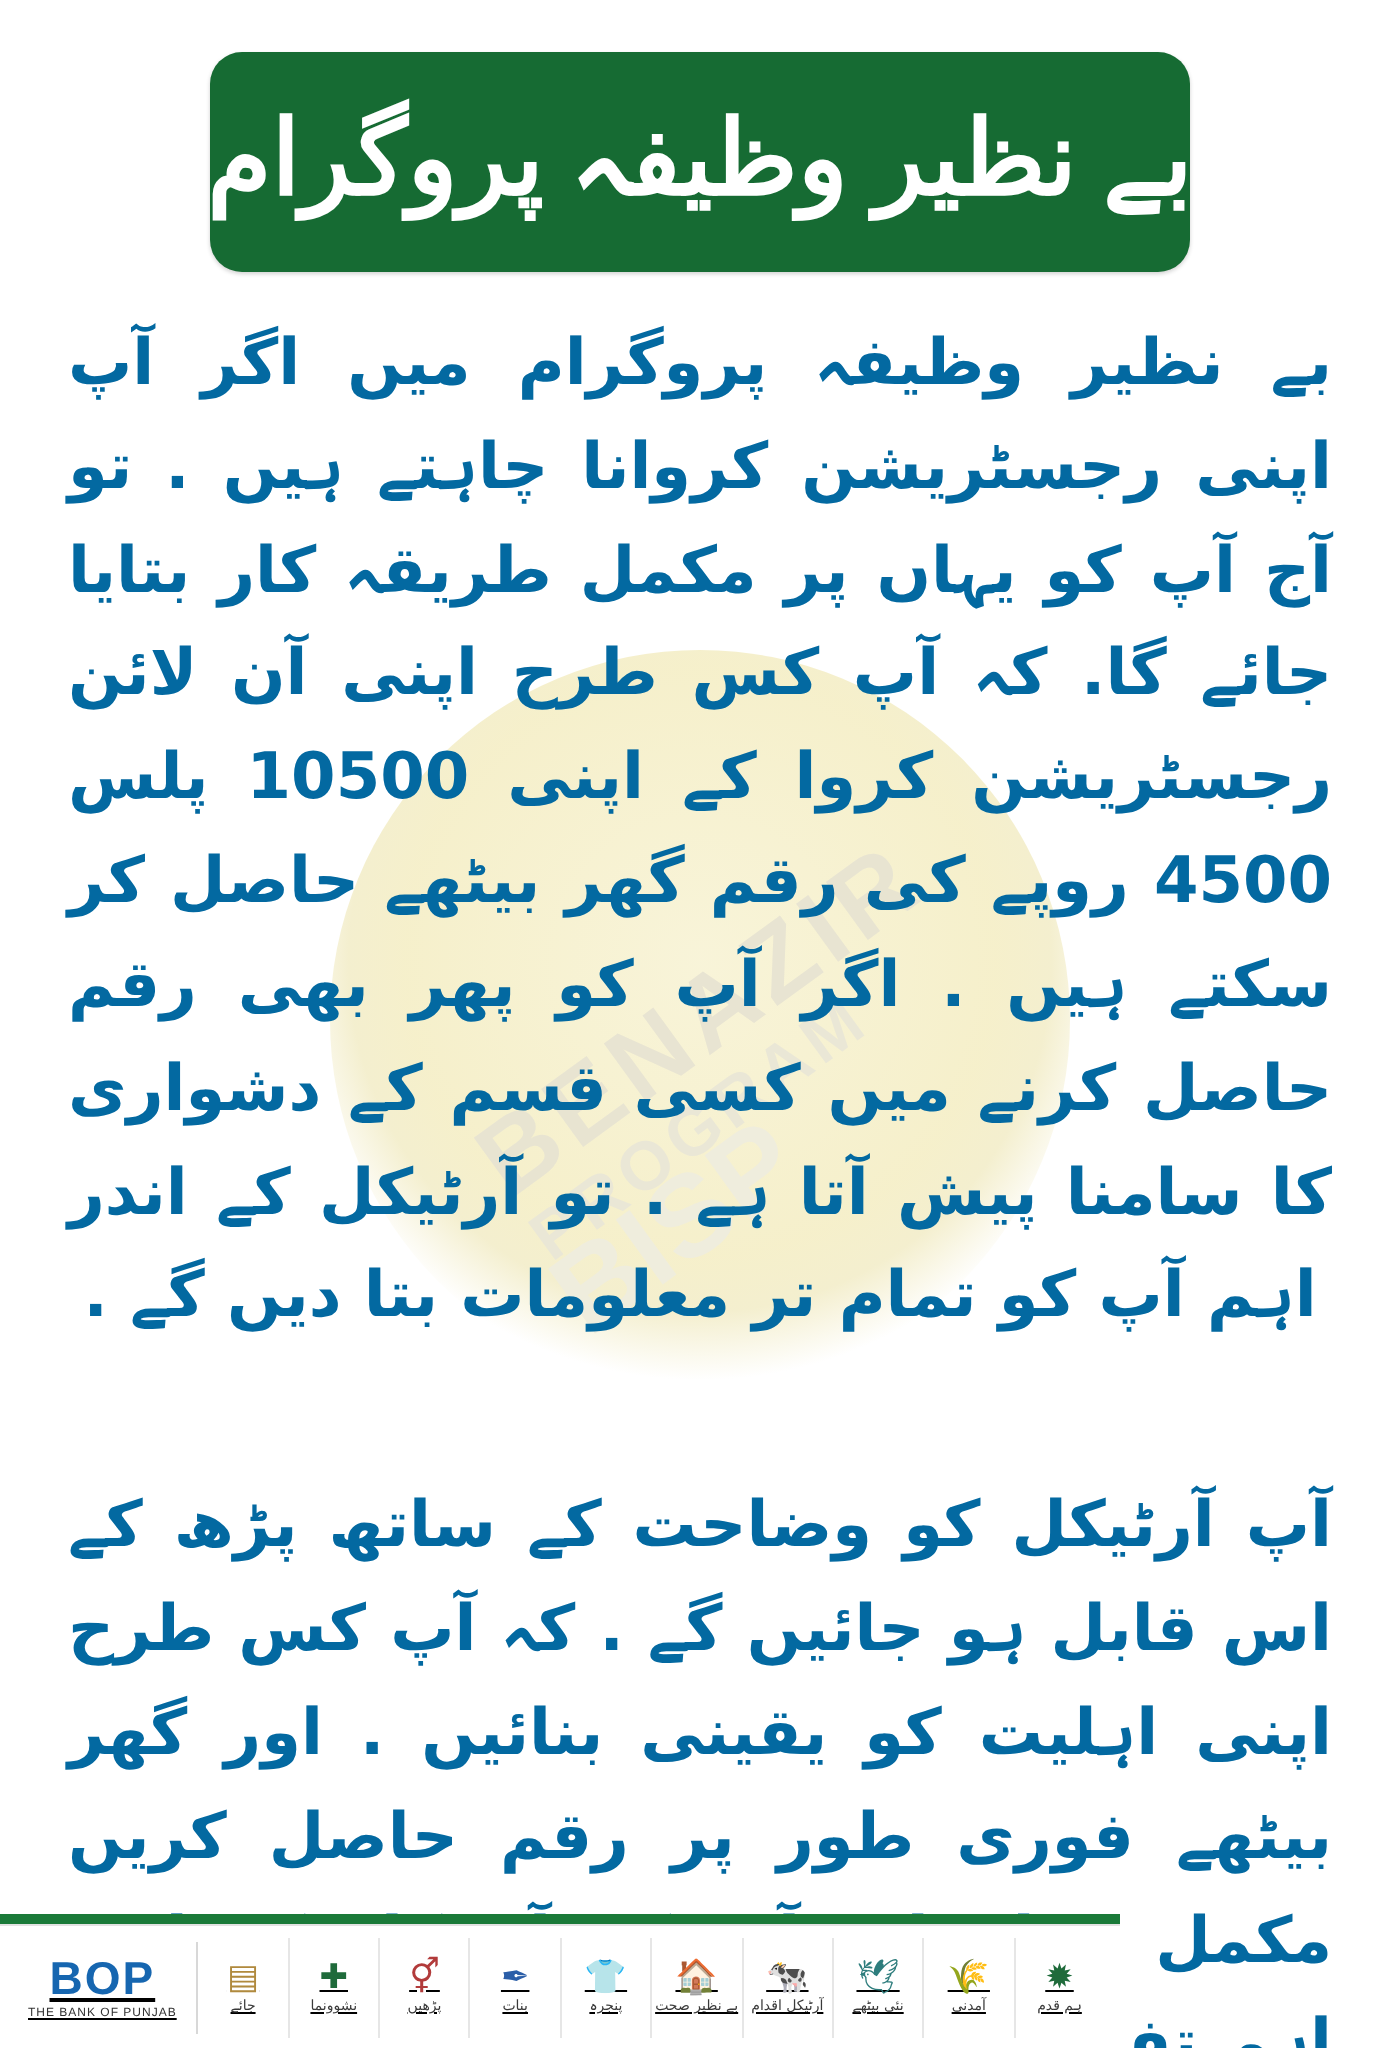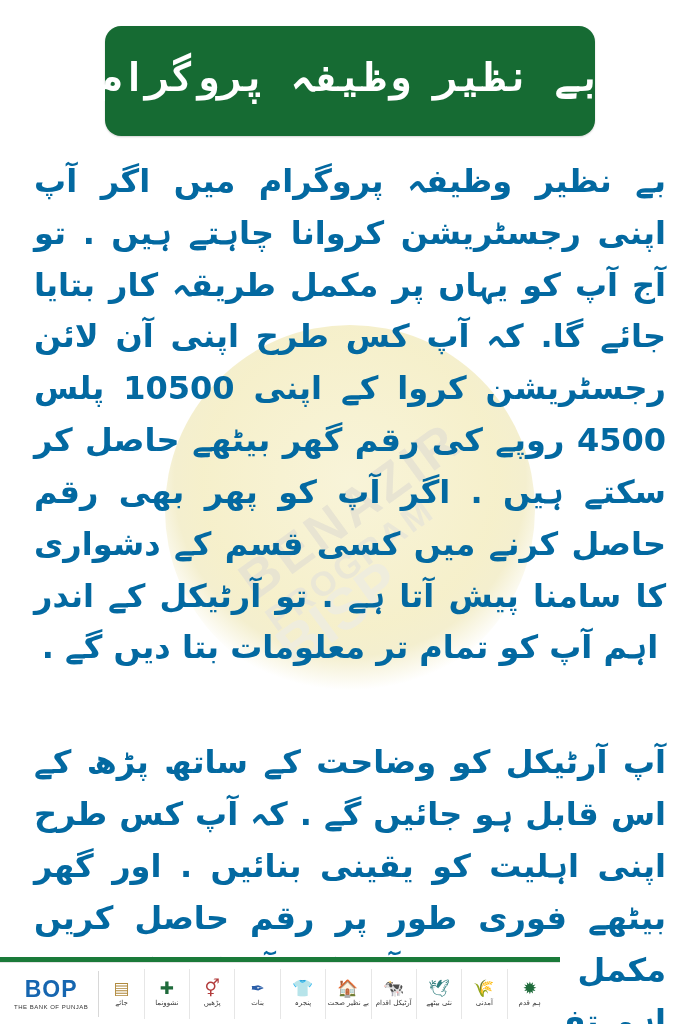--- a/index.html
+++ b/index.html
@@ -30,27 +30,27 @@
     height: 110px;
     background: #166b33;
     border-radius: 16px;
     display: flex;
     align-items: center;
     justify-content: center;
     box-shadow: 0 1px 2px rgba(0,0,0,0.18);
   }
   .header-title {
     color: #ffffff;
-    font-size: 40px;
+    font-size: 52px;
     font-weight: bold;
     direction: rtl;
     unicode-bidi: bidi-override;
     letter-spacing: 0px;
     line-height: 1.2;
-    font-family: Liberation Mono, monospace;
+    font-family: Liberation Serif, serif;
     white-space: nowrap;
   }
 
   
   .watermark {
     position: absolute;
     left: 0;
     top: 150px;
     width: 700px;
     height: 720px;
@@ -125,20 +125,21 @@
     margin-top: 63px;
   }
 
   
   .footer {
     position: absolute;
     left: 0;
     bottom: 0;
     width: 560px;
     z-index: 3;
+    text-decoration: underline;
   }
   .footer-rule {
     height: 5px;
     background: #1a7a39;
     width: 100%;
   }
   .footer-strip {
     height: 62px;
     background: #ffffff;
     display: flex;

